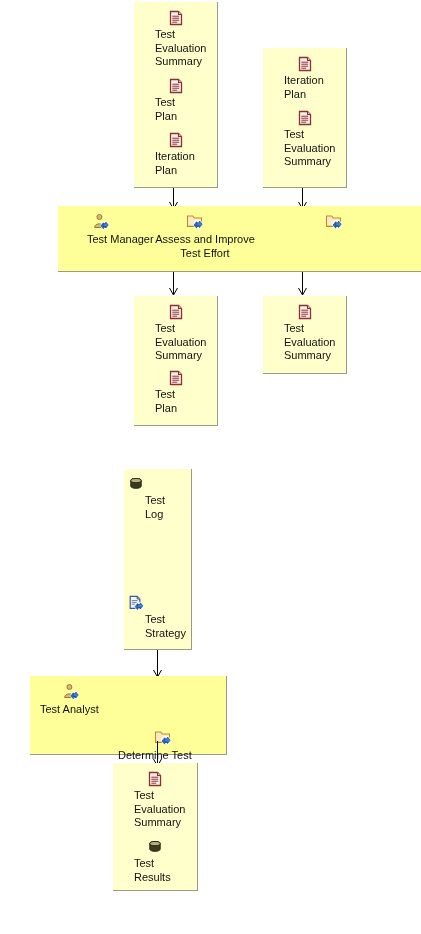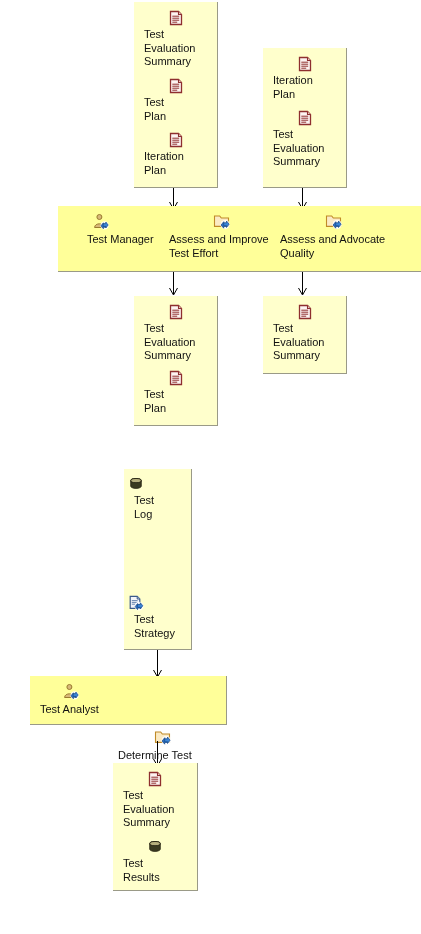--- a/index.html
+++ b/index.html
@@ -39,21 +39,21 @@
     margin: 0 auto 2px auto;
     width: 16px;
     height: 16px;
   }
   .artifact-label {
     display: block;
     font-size: 11px;
     line-height: 13.5px;
     color: #111111;
     text-align: left;
-    padding-left: 10px;
+    padding-left: 21px;
     white-space: pre-line;
   }
   
   .band {
     position: absolute;
     background: #ffff99;
     border-right: 1px solid #9a9a87;
     border-bottom: 1px solid #9a9a87;
     box-sizing: border-box;
   }
@@ -197,21 +197,21 @@
         <path d="M2.6 14.5 C2.6 9.6 12.2 9.6 12.2 14.5 z" fill="#d8b878" stroke="#9a7b30" stroke-width="1"></path>
         <g transform="translate(8.4,8.2)">
           <circle cx="4.2" cy="4.2" r="4.2" fill="#ffffff" opacity="0.85"></circle>
           <path d="M0.6 4.6 L3 1.6 L3 3.2 L5.6 3.2 L5.6 6 L3 6 L3 7.6 z" fill="#2a6fc0" stroke="#17478a" stroke-width="0.7"></path>
           <path d="M7.8 3.8 L5.4 6.8 L5.4 5.2 L2.8 5.2 L2.8 2.4 L5.4 2.4 L5.4 0.8 z" fill="#3a86d8" stroke="#17478a" stroke-width="0.7"></path>
         </g>
       </svg>
       <span class="band-label" style="padding-left:1px;">Test Manager</span>
     </div>
 
-    <div class="band-cell" style="left:111px; width:126px;">
+    <div class="band-cell" style="left:84px; width:126px;text-align:center;">
       <svg class="band-icon" viewBox="0 0 18 18" style="margin-left:44px; margin-top:7px;">
         <path d="M1.5 3 h5.2 l1.6 2 h7.2 v8.4 h-14 z" fill="#fbeac4" stroke="#c08a28" stroke-width="1.1"></path>
         <g transform="translate(7.5,7)">
           <circle cx="4.6" cy="4.6" r="4.6" fill="#ffffff" opacity="0.85"></circle>
           <path d="M0.6 5 L3.2 1.7 L3.2 3.4 L6 3.4 L6 6.4 L3.2 6.4 L3.2 8.2 z" fill="#2a6fc0" stroke="#17478a" stroke-width="0.7"></path>
           <path d="M8.6 4.2 L6 7.5 L6 5.8 L3.2 5.8 L3.2 2.8 L6 2.8 L6 1 z" fill="#3a86d8" stroke="#17478a" stroke-width="0.7"></path>
         </g>
       </svg>
       <span class="band-label">Assess and Improve
 Test Effort</span>
@@ -219,22 +219,20 @@
 
     <div class="band-cell" style="left:222px; width:130px;">
       <svg class="band-icon" viewBox="0 0 18 18" style="margin-left:45px; margin-top:7px;">
         <path d="M1.5 3 h5.2 l1.6 2 h7.2 v8.4 h-14 z" fill="#fbeac4" stroke="#c08a28" stroke-width="1.1"></path>
         <g transform="translate(7.5,7)">
           <circle cx="4.6" cy="4.6" r="4.6" fill="#ffffff" opacity="0.85"></circle>
           <path d="M0.6 5 L3.2 1.7 L3.2 3.4 L6 3.4 L6 6.4 L3.2 6.4 L3.2 8.2 z" fill="#2a6fc0" stroke="#17478a" stroke-width="0.7"></path>
           <path d="M8.6 4.2 L6 7.5 L6 5.8 L3.2 5.8 L3.2 2.8 L6 2.8 L6 1 z" fill="#3a86d8" stroke="#17478a" stroke-width="0.7"></path>
         </g>
       </svg>
-      <span class="band-label">Assess and Advocate
-Quality</span>
     </div>
   </div>
 
   <svg class="connector" style="left:168px; top:272px; width:14px; height:24px;">
     <line class="conn-line" x1="5.5" y1="0" x2="5.5" y2="22"></line>
     <path class="conn-head" d="M1.5 16 L5.5 23 L9.5 16"></path>
   </svg>
   <svg class="connector" style="left:297px; top:272px; width:14px; height:24px;">
     <line class="conn-line" x1="5.5" y1="0" x2="5.5" y2="22"></line>
     <path class="conn-head" d="M1.5 16 L5.5 23 L9.5 16"></path>
@@ -323,21 +321,21 @@
       <span class="artifact-label">Test
 Strategy</span>
     </div>
   </div>
 
   <svg class="connector" style="left:152px; top:650px; width:14px; height:28px;">
     <line class="conn-line" x1="5.5" y1="0" x2="5.5" y2="26"></line>
     <path class="conn-head" d="M1.5 20 L5.5 27 L9.5 20"></path>
   </svg>
 
-  <div class="band" style="left:30px; top:676px; width:197px; height:49px;">
+  <div class="band" style="left:30px; top:676px; width:197px; height:79px;">
 
     <div class="band-cell" style="left:6px; width:92px;">
       <svg class="band-icon" viewBox="0 0 18 18" style="margin-left:26px; margin-top:7px;">
         <circle cx="7.4" cy="4" r="2.5" fill="#d8b878" stroke="#9a7b30" stroke-width="1"></circle>
         <path d="M2.6 14.5 C2.6 9.6 12.2 9.6 12.2 14.5 z" fill="#d8b878" stroke="#9a7b30" stroke-width="1"></path>
         <g transform="translate(8.4,8.2)">
           <circle cx="4.2" cy="4.2" r="4.2" fill="#ffffff" opacity="0.85"></circle>
           <path d="M0.6 4.6 L3 1.6 L3 3.2 L5.6 3.2 L5.6 6 L3 6 L3 7.6 z" fill="#2a6fc0" stroke="#17478a" stroke-width="0.7"></path>
           <path d="M7.8 3.8 L5.4 6.8 L5.4 5.2 L2.8 5.2 L2.8 2.4 L5.4 2.4 L5.4 0.8 z" fill="#3a86d8" stroke="#17478a" stroke-width="0.7"></path>
         </g>

